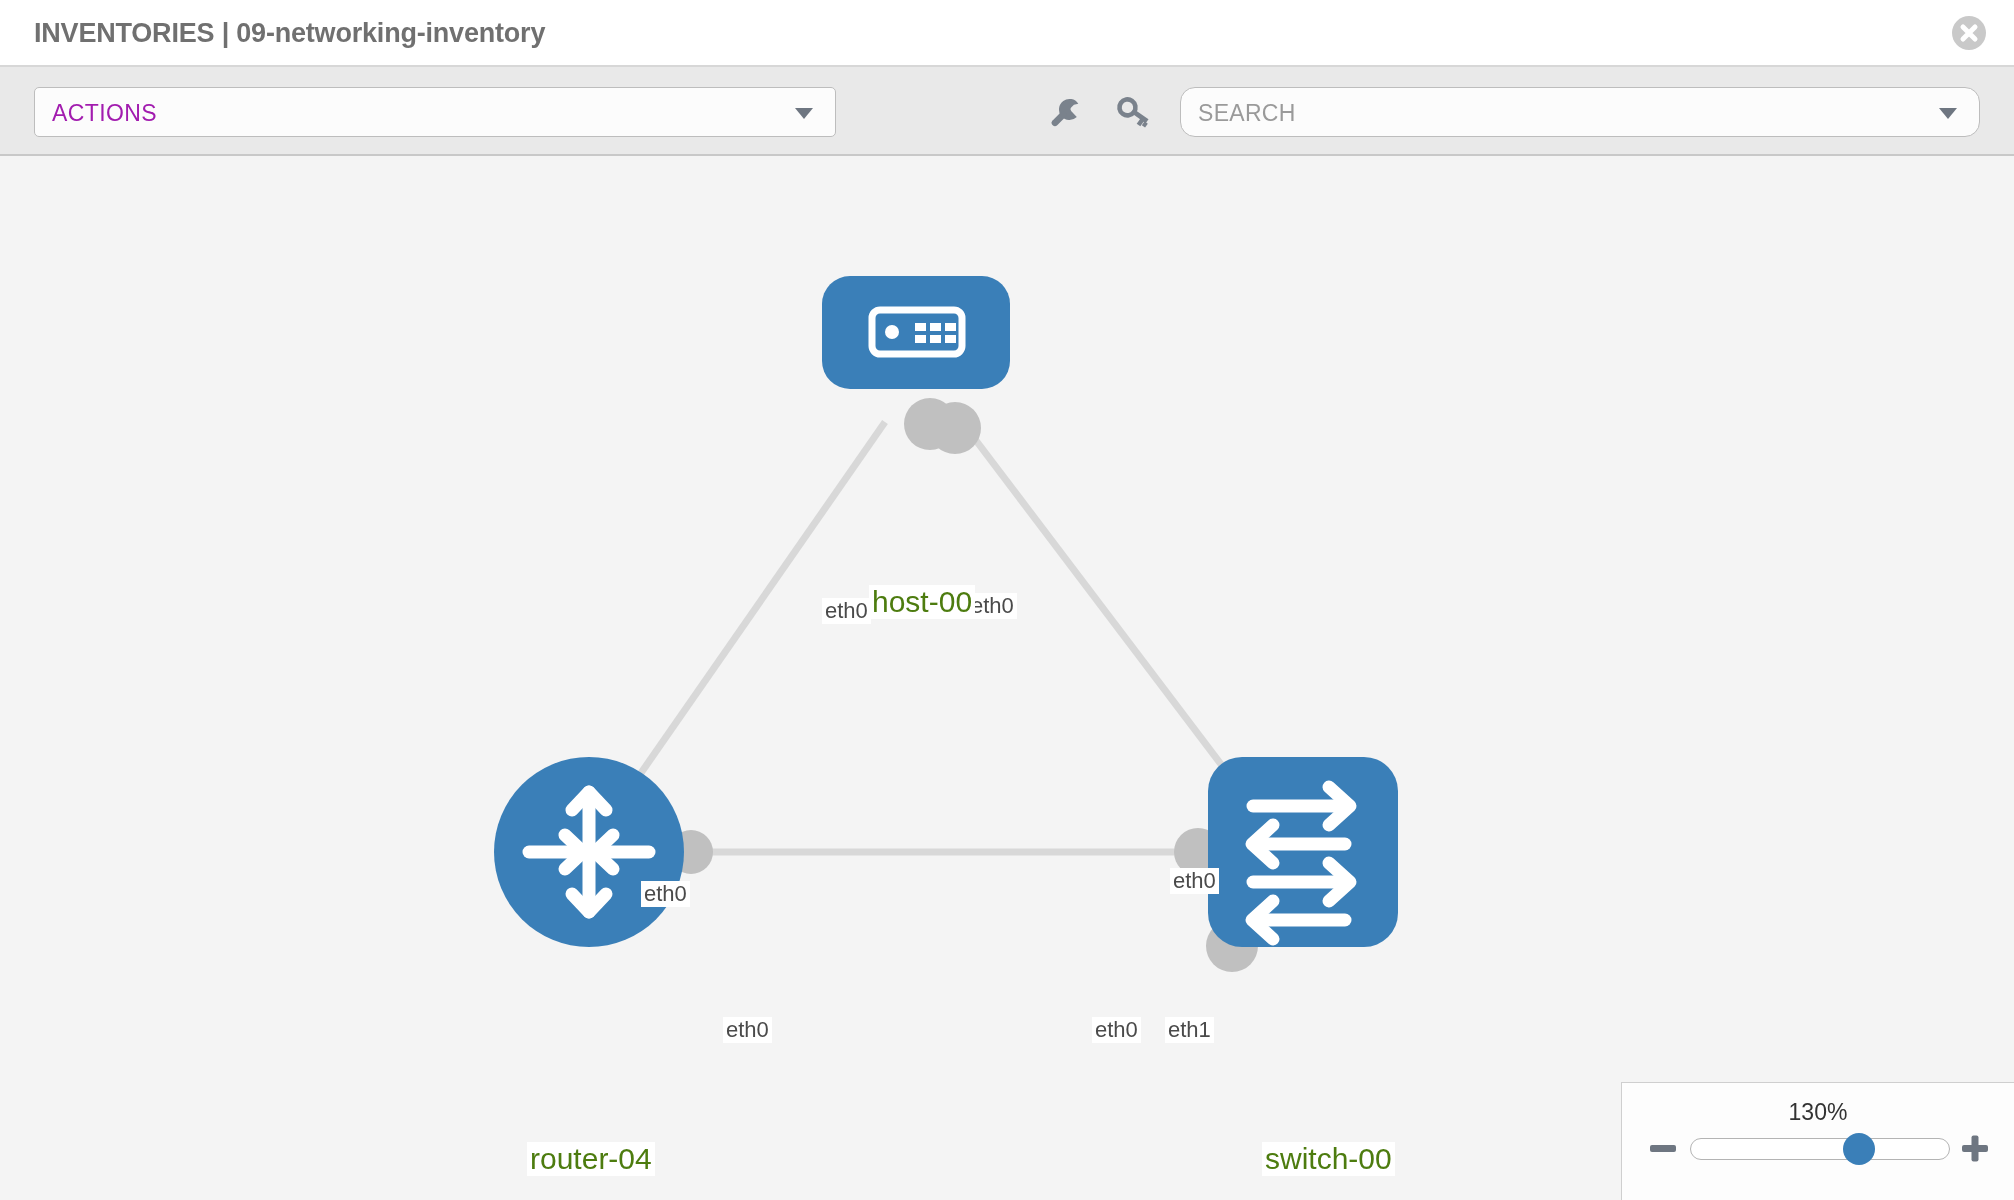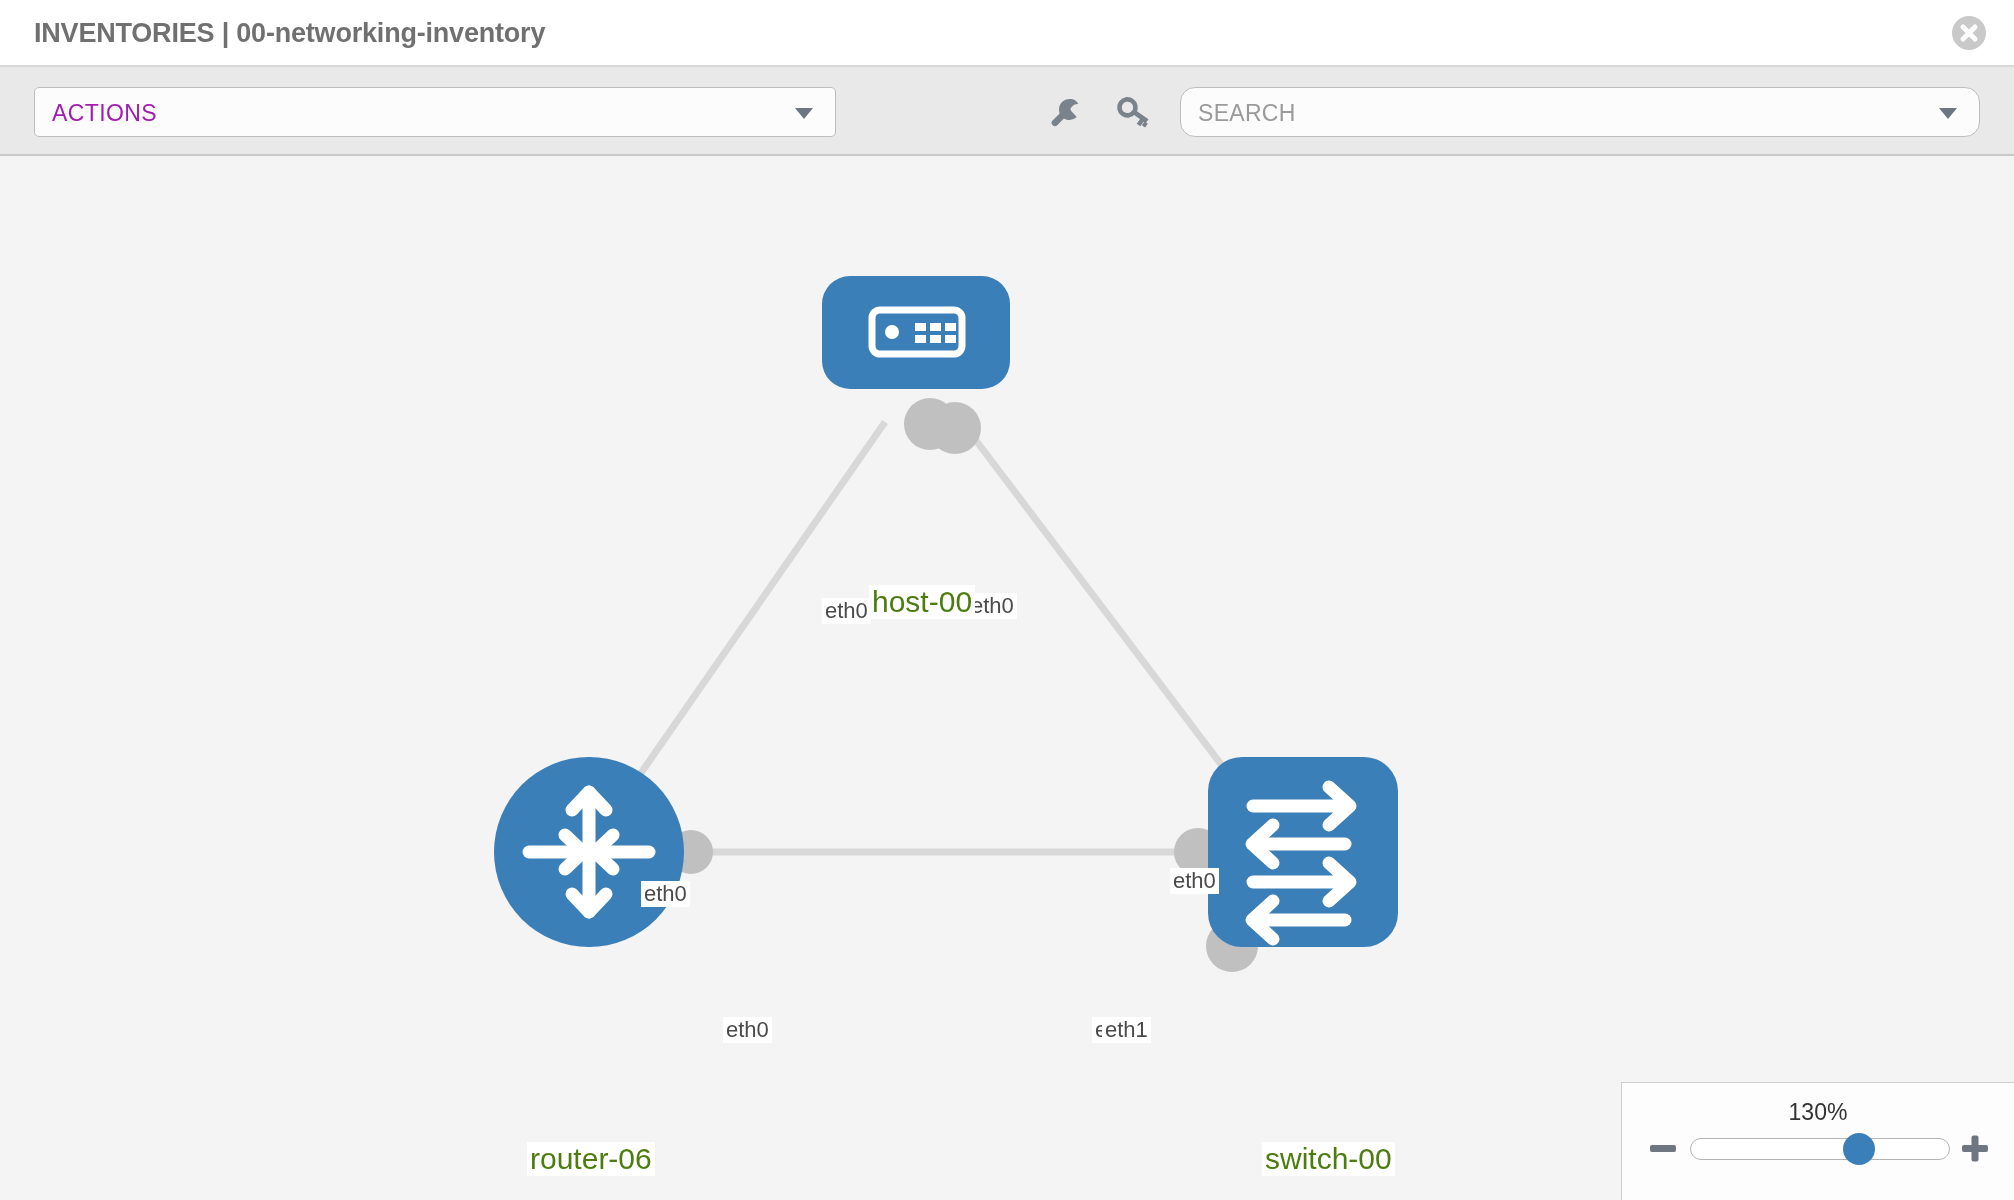--- a/index.html
+++ b/index.html
@@ -206,21 +206,21 @@
     height: 32px;
     border-radius: 50%;
     background: #3a7fb8;
     cursor: pointer;
   }
 </style>
 </head>
 <body>
 
 <div class="header">
-  <div class="page-title">INVENTORIES | 00-networking-inventory</div>
+  <div class="page-title">INVENTORIES | 09-networking-inventory</div>
   <div class="close-btn">
     <svg width="34" height="34" viewBox="0 0 34 34">
       <path d="M11 11 L23 23 M23 11 L11 23" stroke="#ffffff" stroke-width="5" stroke-linecap="round"></path>
     </svg>
   </div>
 </div>
 
 <div class="toolbar">
 
   <div class="actions-select">
@@ -321,24 +321,24 @@
       </g>
     </g>
   </svg>
 
   <span class="iface-label" style="left:822px; top:442px;">eth0</span>
   <span class="iface-label" style="left:968px; top:437px;">eth0</span>
   <span class="iface-label" style="left:641px; top:725px;">eth0</span>
   <span class="iface-label" style="left:1170px; top:712px;">eth0</span>
   <span class="iface-label" style="left:723px; top:861px;">eth0</span>
   <span class="iface-label" style="left:1092px; top:861px;">eth0</span>
-  <span class="iface-label" style="left:1102px; top:861px;">eth1</span>
+  <span class="iface-label" style="left:1165px; top:861px;">eth1</span>
 
   <span class="node-label host" style="left:869px; top:429px;">host-00</span>
-  <span class="node-label big" style="left:527px; top:986px;">router-06</span>
+  <span class="node-label big" style="left:527px; top:986px;">router-04</span>
   <span class="node-label big" style="left:1262px; top:986px;">switch-00</span>
 
 </div>
 
 <div class="zoom-panel">
   <div class="zoom-value">130%</div>
 
   <div class="zoom-minus">
     <svg width="34" height="34" viewBox="0 0 34 34">
       <rect x="4" y="14" width="26" height="7" rx="2" fill="#6e7681"></rect>

